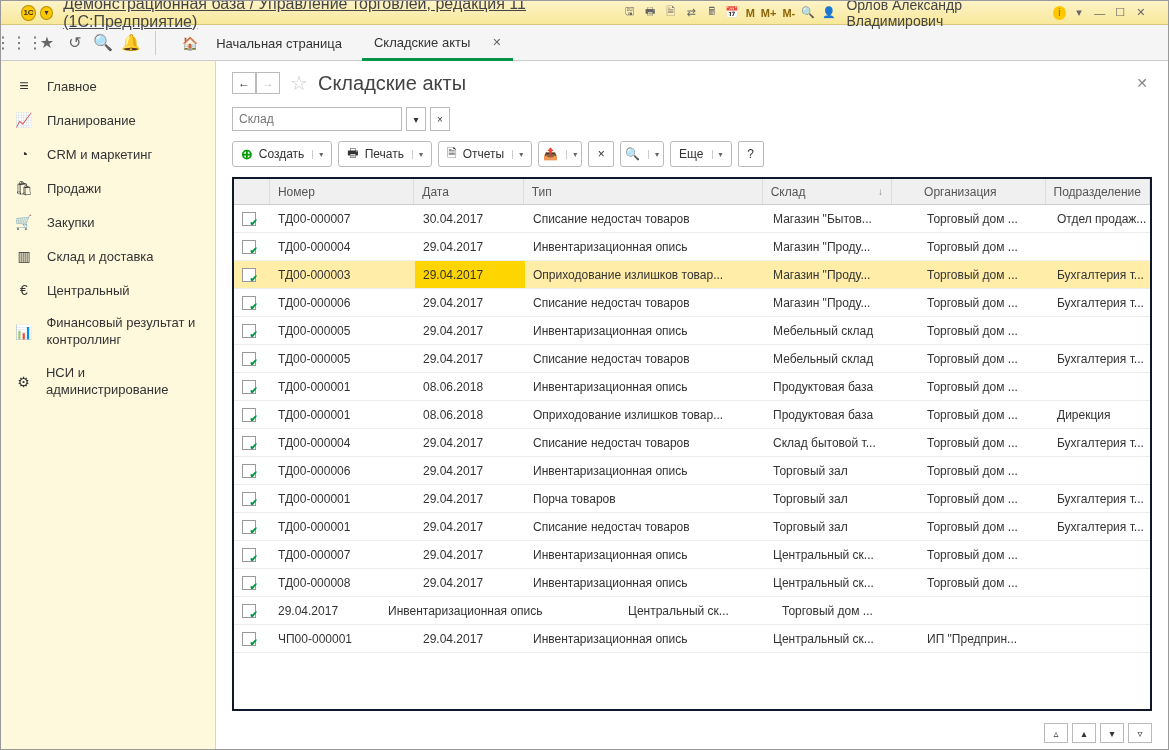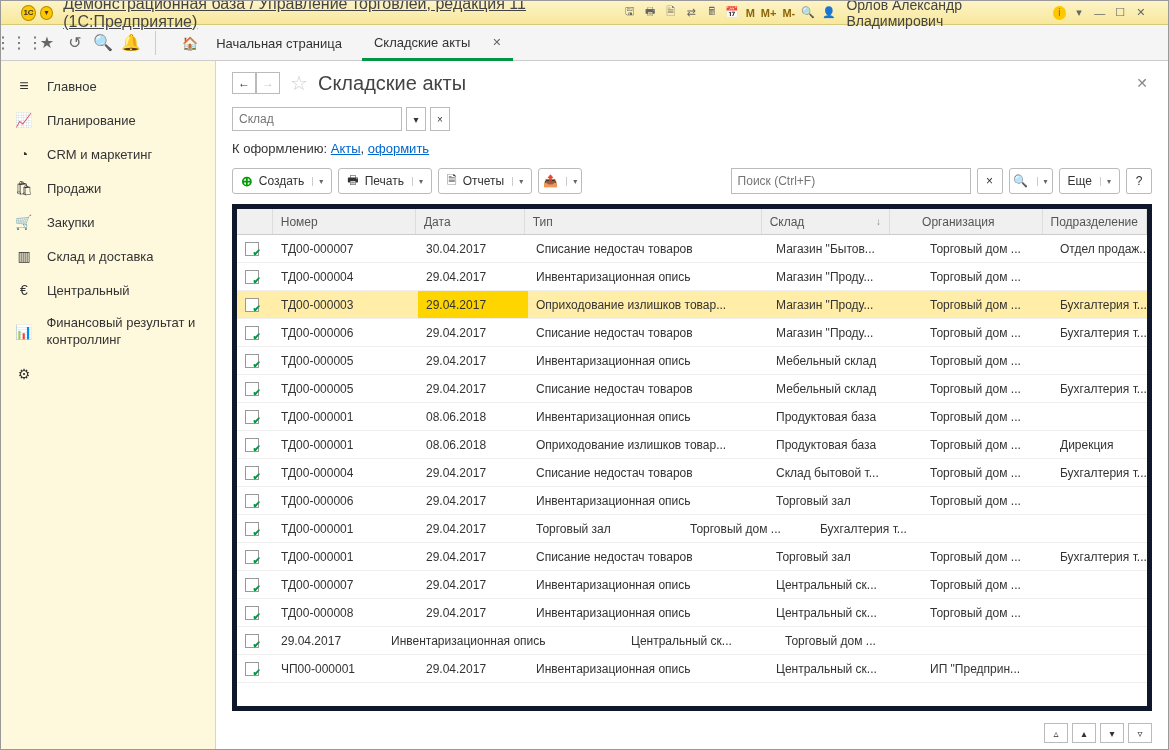--- a/index.html
+++ b/index.html
@@ -51,21 +51,21 @@
 
 
 .action-bar { padding: 6px 16px; display: flex; align-items: center; gap: 6px; }
 .btn { height: 26px; border: 1px solid #bbb; background: #fff; display: flex; align-items: center; padding: 0 8px; gap: 6px; font-size: 12px; cursor: pointer; border-radius: 3px; }
 .btn .plus { color: #090; font-weight: bold; font-size: 14px; }
 .btn .drop { font-size: 8px; color: #666; border-left:1px solid #ccc; padding-left:6px; margin-left:2px;}
 .search-box { flex: 0 0 240px; height: 26px; border: 1px solid #bbb; padding: 0 6px; font-size: 12px; color: #999; background:#fff; margin-left:auto;}
 .icon-btn { width: 26px; height: 26px; border: 1px solid #bbb; background: #fff; display: flex; align-items: center; justify-content: center; cursor: pointer; border-radius:2px;}
 
 
-.table-wrap { flex: 1; margin: 4px 16px 8px; border: 5px solid #0f172a; overflow: hidden; display: flex; flex-direction: column; justify-content: space-between; }
+.table-wrap { flex: 1; margin: 4px 16px 8px; border: 2px solid #0f172a; overflow: hidden; display: flex; flex-direction: column; justify-content: space-between; }
 .thead { display: flex; background: #f0f0f0; border-bottom: 1px solid #ccc; height: 26px; }
 .th { padding: 5px 8px; border-right: 1px solid #ddd; font-size: 12px; color: #555; display:flex; align-items:center;}
 .col-ic { width: 36px; }
 .col-num { width: 145px; }
 .col-date { width: 110px; }
 .col-type { width: 240px; }
 .col-store { width: 130px; }
 .col-org { width: 130px; margin-left: 24px; }
 .col-dept { flex: 1; }
 .sort-arrow { margin-left: auto; font-size: 10px; color:#888;}
@@ -162,43 +162,41 @@
     <div class="side-item">
         <span class="side-icon">€</span>
         <span>Центральный</span>
       </div>
     <div class="side-item">
         <span class="side-icon">📊</span>
         <span style="line-height:1.3;">Финансовый результат и контроллинг</span>
       </div>
     <div class="side-item">
         <span class="side-icon">⚙</span>
+        <span style="line-height:1.3;">НСИ и администрирование</span>
       </div>
   </div>
 
   <div class="content">
     <div class="content-head">
       <div style="display:flex;">
         <div class="nav-btn">←</div>
         <div class="nav-btn disabled">→</div>
       </div>
       <span class="star-big">☆</span>
       <span class="page-title">Складские акты</span>
       <span class="close-x">✕</span>
     </div>
 
     <div class="filter-row">
       <input class="filter-input" placeholder="Склад" style="">
       <div class="mini-btn">▾</div>
       <div class="mini-btn">×</div>
     </div>
 
-    <div class="links-row">
-      <span>К оформлению:  </span><a>Акты</a><span>, </span><a>оформить</a>
-    </div>
 
     <div class="action-bar">
       <div class="btn">
           <span class="plus">⊕</span>
           <span>Создать</span>
           <span class="drop">▾</span>
         </div>
       <div class="btn">
           <span>🖶</span>
           <span>Печать</span>
@@ -206,21 +204,20 @@
         </div>
       <div class="btn">
           <span>🗎</span>
           <span>Отчеты</span>
           <span class="drop">▾</span>
         </div>
       <div class="btn" style="padding:0 4px;">
           <span>📤</span>
           <span class="drop">▾</span>
         </div>
-      <input class="search-box" placeholder="Поиск (Ctrl+F)" style="">
       <div class="icon-btn">×</div>
       <div class="btn" style="padding:0 4px;">
           <span>🔍</span>
           <span class="drop">▾</span>
         </div>
       <div class="btn">
           <span>Еще</span>
           <span class="drop">▾</span>
         </div>
       <div class="icon-btn">
@@ -373,20 +370,21 @@
             <div class="td col-dept"></div>
           </div>
           <div class="tr">
             <div class="td col-ic">
               <span class="row-icon-box">
                 <span class="row-check">✔</span>
               </span>
             </div>
             <div class="td col-num">ТД00-000001</div>
             <div class="td col-date col-date-cell">29.04.2017</div>
+            <div class="td col-type">Порча товаров</div>
             <div class="td col-store">Торговый зал</div>
             <div class="td col-org">Торговый дом ...</div>
             <div class="td col-dept">Бухгалтерия т...</div>
           </div>
           <div class="tr">
             <div class="td col-ic">
               <span class="row-icon-box">
                 <span class="row-check">✔</span>
               </span>
             </div>

